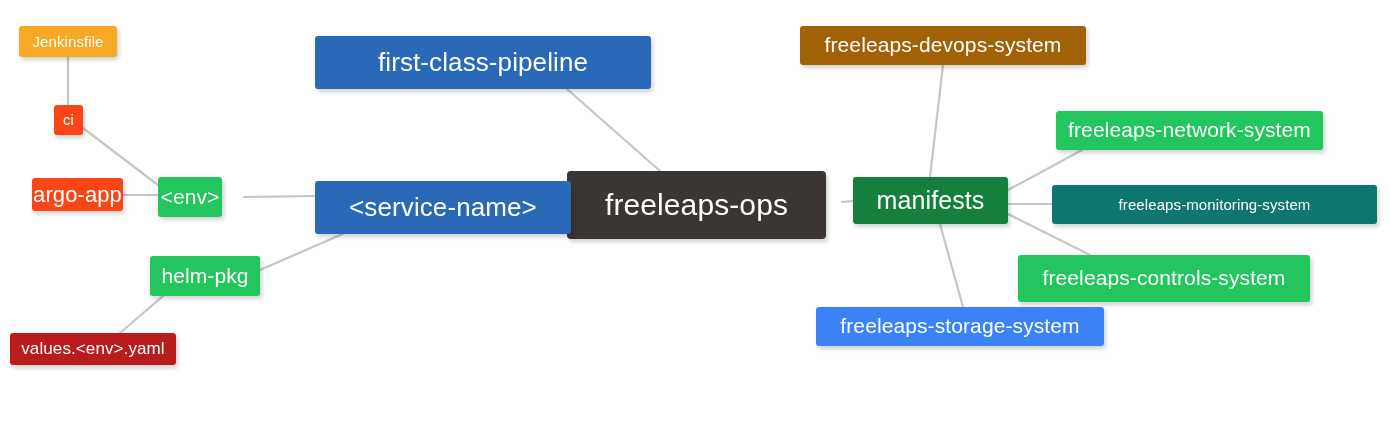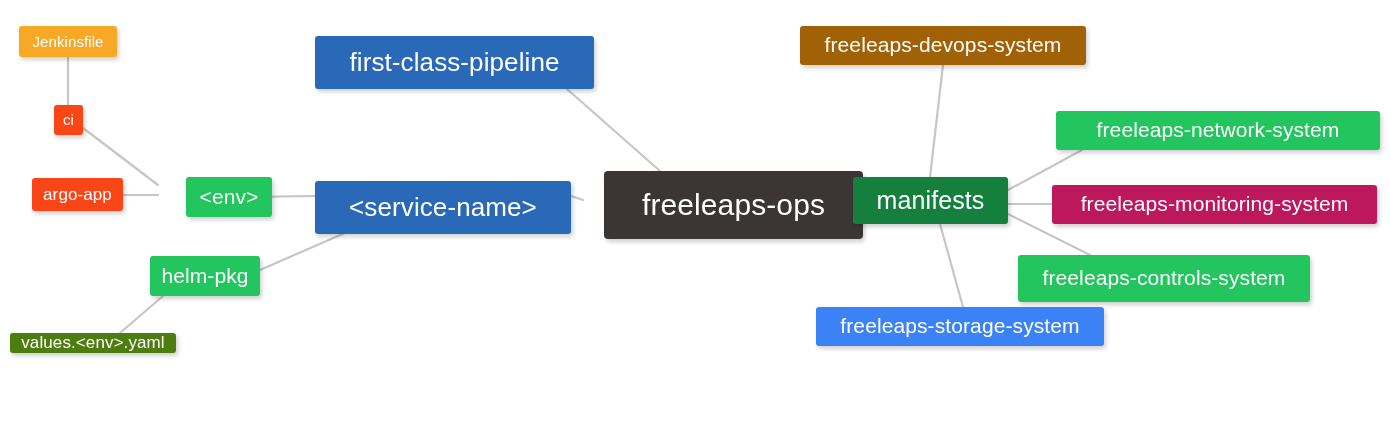--- a/index.html
+++ b/index.html
@@ -67,30 +67,30 @@
       <line x1="158" y1="195" x2="123" y2="195" stroke="#c6c6c6" stroke-width="2.2" stroke-linecap="round"></line>
       <line x1="163" y1="296" x2="120" y2="333" stroke="#c6c6c6" stroke-width="2.2" stroke-linecap="round"></line>
       <line x1="930" y1="177" x2="943" y2="65" stroke="#c6c6c6" stroke-width="2.2" stroke-linecap="round"></line>
       <line x1="1008" y1="190" x2="1082" y2="150" stroke="#c6c6c6" stroke-width="2.2" stroke-linecap="round"></line>
       <line x1="1008" y1="204" x2="1052" y2="204" stroke="#c6c6c6" stroke-width="2.2" stroke-linecap="round"></line>
       <line x1="1008" y1="214" x2="1090" y2="255" stroke="#c6c6c6" stroke-width="2.2" stroke-linecap="round"></line>
       <line x1="940" y1="224" x2="963" y2="307" stroke="#c6c6c6" stroke-width="2.2" stroke-linecap="round"></line>
     </svg>
 
   <div id="node-layer">
-      <div class="node root" style="left: 604px; top: 171px; width: 259px; height: 68px; font-size: 30px; background: rgb(59, 54, 51);">freeleaps-ops</div>
-      <div class="node blue" style="left: 315px; top: 36px; width: 279px; height: 53px; font-size: 26px; background: rgb(42, 105, 184);">first-class-pipeline</div>
+      <div class="node root" style="left: 567px; top: 171px; width: 259px; height: 68px; font-size: 30px; background: rgb(59, 54, 51);">freeleaps-ops</div>
+      <div class="node blue" style="left: 315px; top: 36px; width: 336px; height: 53px; font-size: 26px; background: rgb(42, 105, 184);">first-class-pipeline</div>
       <div class="node blue" style="left: 315px; top: 181px; width: 256px; height: 53px; font-size: 26px; background: rgb(42, 105, 184);">&lt;service-name&gt;</div>
       <div class="node blue" style="left: 853px; top: 177px; width: 155px; height: 47px; font-size: 25px; background: #15803d;">manifests</div>
-      <div class="node green" style="left: 158px; top: 177px; width: 86px; height: 40px; font-size: 21px; background: rgb(34, 197, 94); margin-left: 28px;">&lt;env&gt;</div>
+      <div class="node green" style="left: 158px; top: 177px; width: 64px; height: 40px; font-size: 21px; background: rgb(34, 197, 94);">&lt;env&gt;</div>
       <div class="node green" style="left: 150px; top: 256px; width: 110px; height: 40px; font-size: 21px; background: rgb(34, 197, 94); text-align: right;">helm-pkg</div>
       <div class="node orange" style="left: 54px; top: 105px; width: 29px; height: 30px; font-size: 15px; background: rgb(250, 70, 22);">ci</div>
       <div class="node amber" style="left: 19px; top: 26px; width: 98px; height: 31px; font-size: 15px; background: rgb(247, 168, 36);">Jenkinsfile</div>
-      <div class="node orange" style="left: 32px; top: 178px; width: 91px; height: 33px; font-size: 17px; background: rgb(250, 70, 22);">argo-app</div>
-      <div class="node orange" style="left: 10px; top: 333px; width: 166px; height: 20px; font-size: 17px; background: #4d7c0f;">values.&lt;env&gt;.yaml</div>
+      <div class="node orange" style="left: 32px; top: 178px; width: 91px; height: 33px; font-size: 22px; background: rgb(250, 70, 22);">argo-app</div>
+      <div class="node orange" style="left: 10px; top: 333px; width: 166px; height: 32px; font-size: 17px; background: #b91c1c;">values.&lt;env&gt;.yaml</div>
       <div class="node green" style="left: 800px; top: 26px; width: 286px; height: 39px; font-size: 21px; background: #a16207;">freeleaps-devops-system</div>
-      <div class="node green" style="left: 1056px; top: 111px; width: 324px; height: 39px; font-size: 21px; background: rgb(34, 197, 94);">freeleaps-network-system</div>
-      <div class="node green" style="left: 1052px; top: 185px; width: 325px; height: 39px; font-size: 21px; background: #be185d;">freeleaps-monitoring-system</div>
+      <div class="node green" style="left: 1056px; top: 111px; width: 267px; height: 39px; font-size: 21px; background: rgb(34, 197, 94);">freeleaps-network-system</div>
+      <div class="node green" style="left: 1052px; top: 185px; width: 325px; height: 39px; font-size: 15px; background: #0f766e;">freeleaps-monitoring-system</div>
       <div class="node green" style="left: 1018px; top: 255px; width: 292px; height: 47px; font-size: 21px; background: rgb(34, 197, 94);">freeleaps-controls-system</div>
       <div class="node green" style="left: 816px; top: 307px; width: 288px; height: 39px; font-size: 21px; background: #3b82f6;">freeleaps-storage-system</div>
     </div>
 
 </div>
 
 </body></html>

